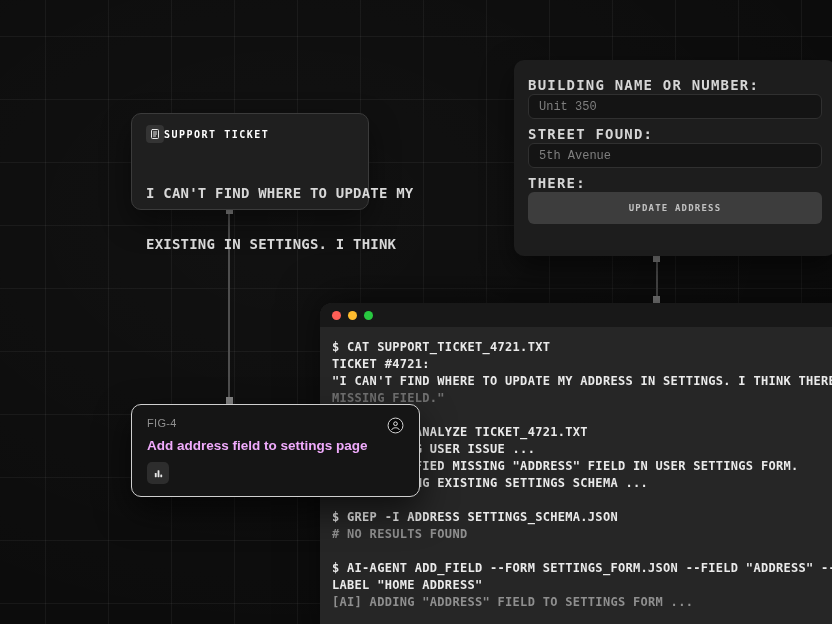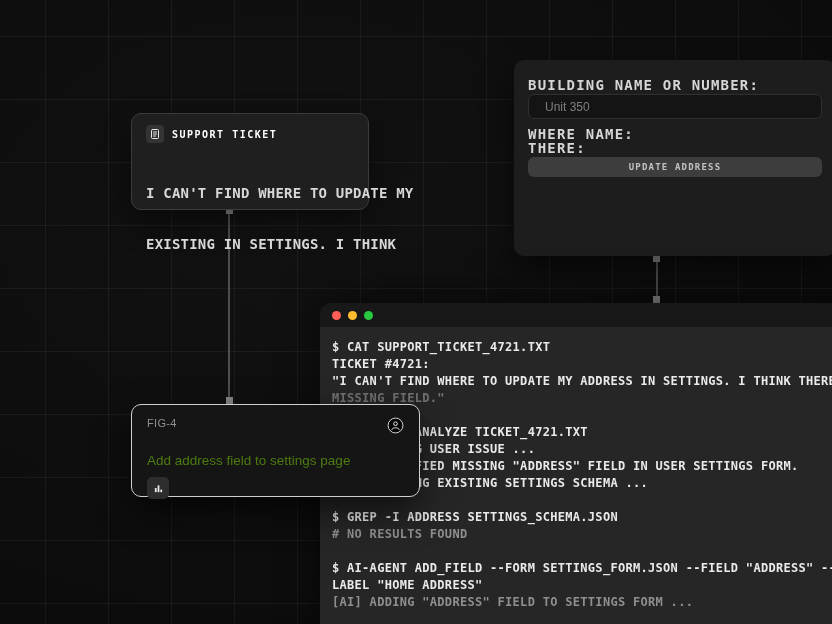--- a/index.html
+++ b/index.html
@@ -29,54 +29,54 @@
   #h3 { left:653px; top:255px; }
   #h4 { left:653px; top:296px; }
 
   
   .card-support {
     position:absolute; left:131px; top:113px; width:238px; height:97px;
     background:#1f1f1f; border:1px solid #3b3b3b; border-radius:10px;
     box-shadow:0 12px 30px rgba(0,0,0,.45); z-index:3;
     padding:11px 14px; box-sizing:border-box;
   }
-  .cs-head { display:flex; align-items:center; gap:8px; }
+  .cs-head { display:flex; align-items:center; gap:0; }
   .cs-icon { width:18px; height:18px; background:#343434; border-radius:4px;
     display:flex; align-items:center; justify-content:center; flex:0 0 auto; }
   .cs-title { font-family:"DejaVu Sans Mono", monospace; font-size:10px; font-weight:700;
     letter-spacing:1.5px; color:#ffffff; }
   .cs-body { margin-top:8px; font-family:"DejaVu Sans Mono", monospace; font-size:14px;
     font-weight:700; line-height:17px; letter-spacing:0.2px; color:#d8d8d8; white-space:pre; }
 
   
   .card-fig {
     position:absolute; left:131px; top:404px; width:289px; height:93px;
     background:#151515; border:1px solid #cfcfcf; border-radius:10px;
     box-shadow:0 14px 34px rgba(0,0,0,.6); z-index:5;
     padding:12px 15px; box-sizing:border-box;
   }
   .fig-top { display:flex; justify-content:space-between; align-items:flex-start; }
   .fig-label { font-size:11px; color:#909090; letter-spacing:0.3px; }
-  .fig-title { margin-top:15px; font-size:13.5px; font-weight:400; color:#4d7c0f; }
+  .fig-title { margin-top:0; font-size:13.5px; font-weight:700; color:#f0abfc; }
   .fig-chart { margin-top:9px; width:22px; height:22px; background:#2d2d2d; border-radius:5px;
     display:flex; align-items:center; justify-content:center; }
 
   
   .panel {
     position:absolute; left:514px; top:60px; width:322px; height:196px;
     background:#1d1d1d; border-radius:10px; z-index:2;
     padding:20px 14px 0; box-sizing:border-box;
     box-shadow:0 12px 30px rgba(0,0,0,.5);
   }
   .f-label { font-family:"DejaVu Sans Mono", monospace; font-size:14px; font-weight:700;
     letter-spacing:1.2px; color:#d6d6d6; line-height:10px; margin-bottom:4px; }
   .f-input { width:100%; height:25px; background:#141414; border:1px solid #303030;
-    border-radius:6px; color:#7f7f7f; font-family:Liberation Sans, sans-serif; font-size:12px;
-    padding:0 16px; box-sizing:border-box; margin-bottom:10px; outline:none; display:block; }
-  .f-button { width:100%; height:20px; background:#3d3d3d; border:none; border-radius:6px;
+    border-radius:6px; color:#7f7f7f; font-family:Liberation Mono, monospace; font-size:12px;
+    padding:0 10px; box-sizing:border-box; margin-bottom:10px; outline:none; display:block; }
+  .f-button { width:100%; height:32px; background:#3d3d3d; border:none; border-radius:6px;
     color:#c2c2c2; font-family:"DejaVu Sans Mono", monospace; font-size:9px; font-weight:700;
     letter-spacing:1.2px; margin-top:2px; cursor:pointer; display:block; }
 
   
   .terminal {
     position:absolute; left:320px; top:303px; width:560px; height:345px;
     background:#262626; border-radius:12px 12px 0 0; z-index:4;
     box-shadow:0 -4px 40px rgba(0,0,0,.55); overflow:hidden;
   }
   .t-bar { height:24px; background:#181818; display:flex; align-items:center;
@@ -117,21 +117,22 @@
     </div>
     <div class="cs-body">
       <div>I CAN'T FIND WHERE TO UPDATE MY</div>
       <div>EXISTING IN SETTINGS. I THINK</div>
     </div>
   </div>
 
   <div class="panel">
     <div class="f-label">BUILDING NAME OR NUMBER:</div>
     <input class="f-input" readonly="" value="Unit 350" style="">
-    <div class="f-label">WHERE NAME:</div>
+    <div class="f-label">STREET FOUND:</div>
+    <input class="f-input" readonly="" value="5th Avenue" style="">
     <div class="f-label">THERE:</div>
     <button class="f-button">UPDATE ADDRESS</button>
   </div>
 
   <div class="terminal">
     <div class="t-bar">
       <span class="dot red"></span>
       <span class="dot yellow"></span>
       <span class="dot green"></span>
     </div>

